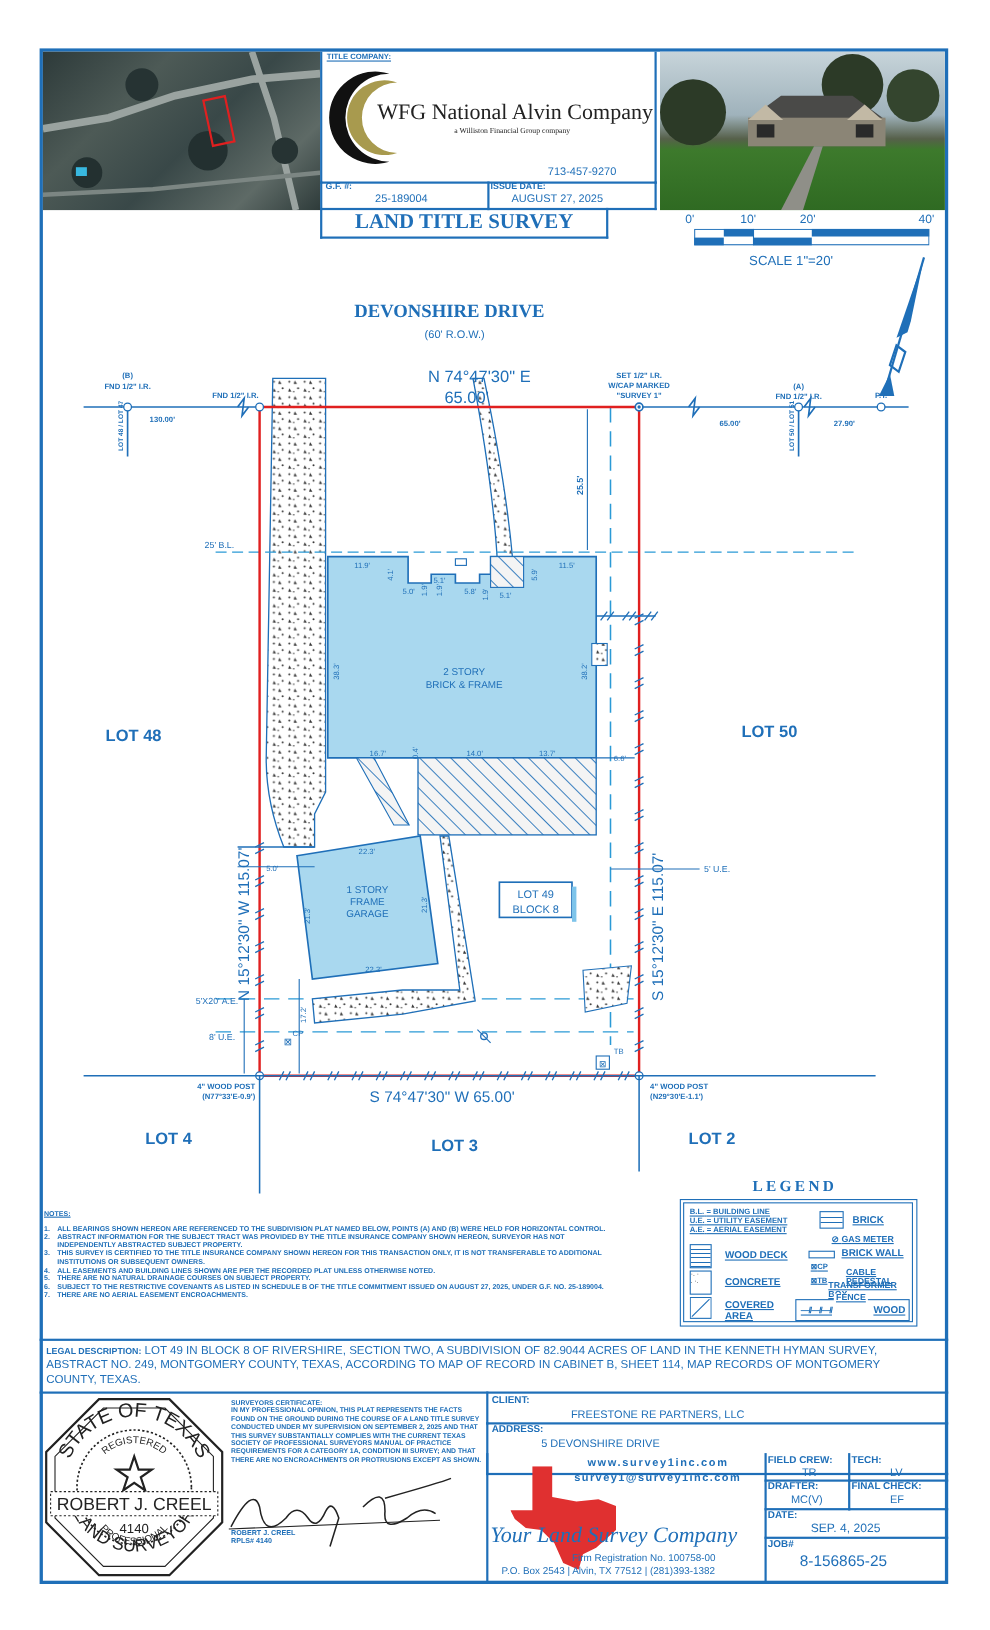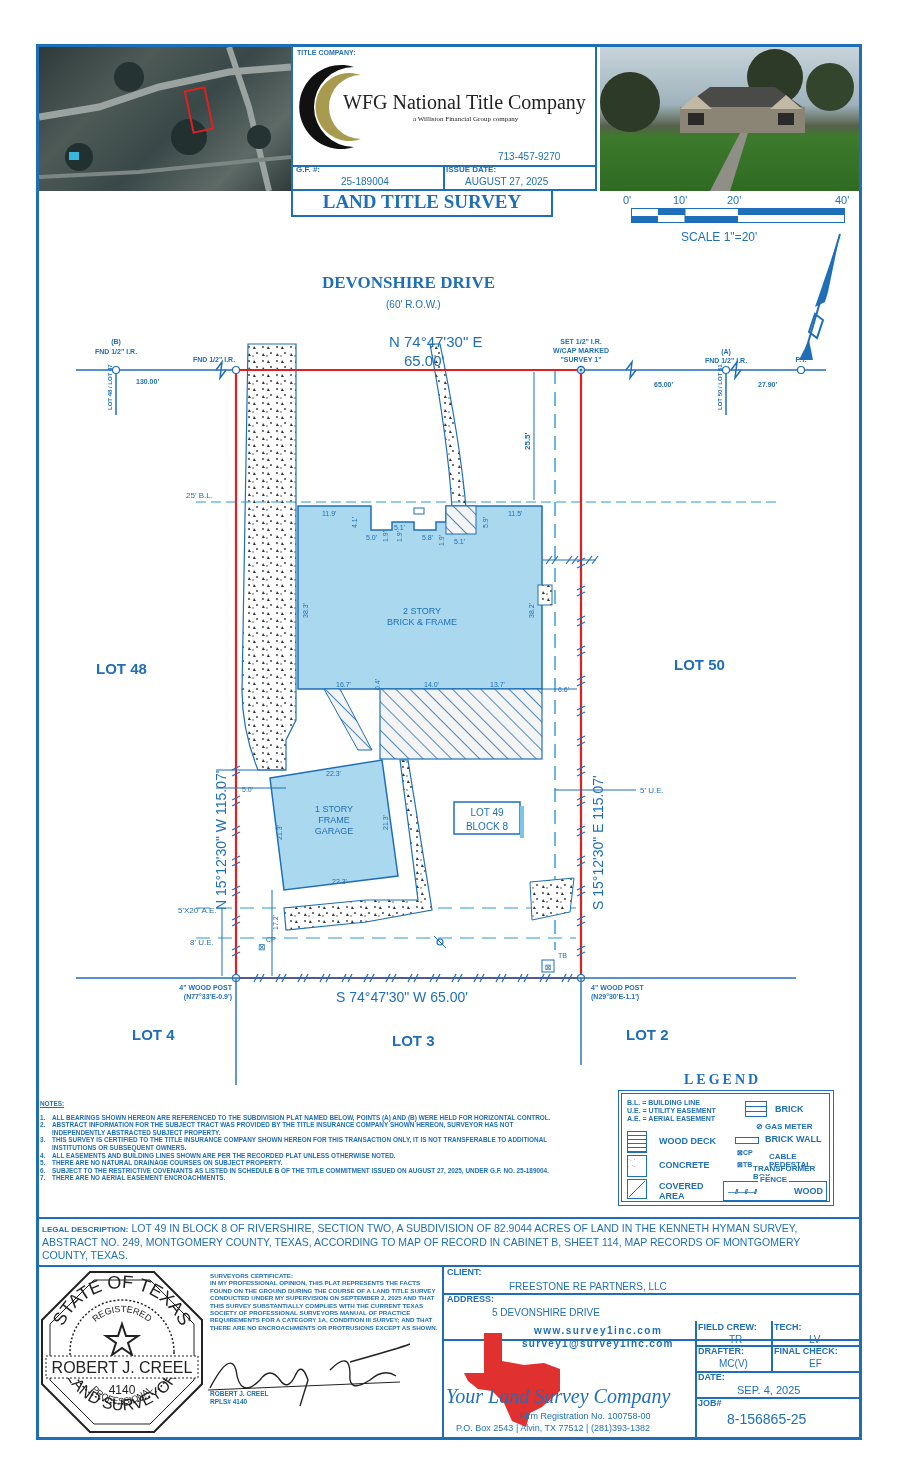--- a/index.html
+++ b/index.html
@@ -1,20 +1,20 @@
 <!DOCTYPE html>
 <html><head>
 <meta charset="utf-8">
 <style>
   html,body{margin:0;padding:0;background:#fff;}
   body{width:900px;height:1482px;position:relative;overflow:hidden;font-family:"Liberation Sans",sans-serif;color:#1f6fb8;}
   .abs{position:absolute;}
   .frame{position:absolute;left:36px;top:44px;width:826px;height:1396px;border:3px solid #1f6fb8;box-sizing:border-box;}
   .serif{font-family:"Liberation Serif","DejaVu Serif",serif;font-weight:bold;}
-  .small{font-size:7px;font-weight:bold;line-height:8px;}
+  .small{font-size:7px;font-weight:bold;line-height:8px;text-decoration:underline;}
   .box{position:absolute;border:2px solid #1f6fb8;box-sizing:border-box;}
   .lbl{font-size:9px;font-weight:bold;}
   .val{font-size:11px;}
   svg text{font-family:"Liberation Sans",sans-serif;}
 </style>
 </head>
 <body>
 
 <div class="frame"></div>
 
@@ -31,21 +31,21 @@
     <rect x="150" y="42" width="20" height="42" fill="none" stroke="#e02020" stroke-width="2" transform="rotate(-12 160 63)"></rect>
   </svg>
 </div>
 
 <div class="box" style="left:291px;top:47px;width:306px;height:120px;border-width:0 2px 2px 2px;">
   <div class="abs small" style="left:4px;top:2px;">TITLE COMPANY:</div>
   <svg class="abs" style="left:6px;top:14px;" width="80" height="92" viewBox="0 0 80 92">
     <path d="M55 6 A42 42 0 1 0 55 86 A36 36 0 1 1 55 6 Z" fill="#111"></path>
     <path d="M62 14 A34 34 0 1 0 62 78 A28 28 0 1 1 62 14 Z" fill="#a89a4e"></path>
   </svg>
-  <div class="abs serif" style="left:50px;top:44px;font-size:20px;color:#222;font-weight:normal;">WFG National Title Company</div>
+  <div class="abs serif" style="left:50px;top:44px;font-size:20px;color:#222;font-weight:normal;">WFG National Alvin Company</div>
   <div class="abs serif" style="left:120px;top:68px;font-size:7px;color:#222;font-weight:normal;">a Williston Financial Group company</div>
   <div class="abs" style="left:205px;top:104px;font-size:10px;">713-457-9270</div>
 </div>
 <div class="box" style="left:291px;top:165px;width:154px;height:26px;border-width:0 2px 2px 2px;">
   <div class="abs lbl" style="left:3px;top:0px;font-size:8px;">G.F. #:</div>
   <div class="abs val" style="left:48px;top:11px;font-size:10px;">25-189004</div>
 </div>
 <div class="box" style="left:443px;top:165px;width:154px;height:26px;border-width:0 2px 2px 0;">
   <div class="abs lbl" style="left:3px;top:0px;font-size:8px;">ISSUE DATE:</div>
   <div class="abs val" style="left:22px;top:11px;font-size:10px;">AUGUST 27, 2025</div>
@@ -364,21 +364,21 @@
   <path d="M10 48 Q30 10 36 30 Q40 60 60 40 Q70 26 80 40 Q88 52 96 34 Q102 22 108 40 L100 66 M130 30 Q150 10 150 34 Q148 54 170 40 Q184 28 196 36 M150 22 Q200 8 210 4" fill="none" stroke="#222" stroke-width="1.4"></path>
   <line x1="8" y1="50" x2="200" y2="42" stroke="#222"></line>
 </svg>
 <div class="abs" style="left:210px;top:1390px;font-size:6.5px;font-weight:bold;line-height:8px;">
   <div>ROBERT J. CREEL</div>
   <div>RPLS# 4140</div>
 </div>
 
 <div class="box" style="left:442px;top:1265px;width:420px;height:30px;border-width:0 0 2px 2px;">
   <div class="abs lbl" style="left:3px;top:2px;">CLIENT:</div>
-  <div class="abs" style="left:28px;top:16px;font-size:10px;padding-left:37px;">FREESTONE RE PARTNERS, LLC</div>
+  <div class="abs" style="left:38px;top:16px;font-size:10px;padding-left:37px;">FREESTONE RE PARTNERS, LLC</div>
 </div>
 <div class="box" style="left:442px;top:1293px;width:420px;height:48px;border-width:0 0 2px 2px;">
   <div class="abs lbl" style="left:3px;top:1px;">ADDRESS:</div>
   <div class="abs" style="left:48px;top:14px;font-size:10px;">5 DEVONSHIRE DRIVE</div>
 </div>
 
 <div class="box" style="left:442px;top:1321px;width:255px;height:117px;border-width:0 2px 0 2px;">
   <svg class="abs" style="left:20px;top:12px;" width="100" height="94" viewBox="0 0 100 94">
     <polygon points="20,0 38,0 38,28 60,32 80,30 96,36 96,58 78,74 66,80 62,94 48,88 40,70 28,58 14,56 4,48 0,40 20,40" fill="#e03030"></polygon>
   </svg>

